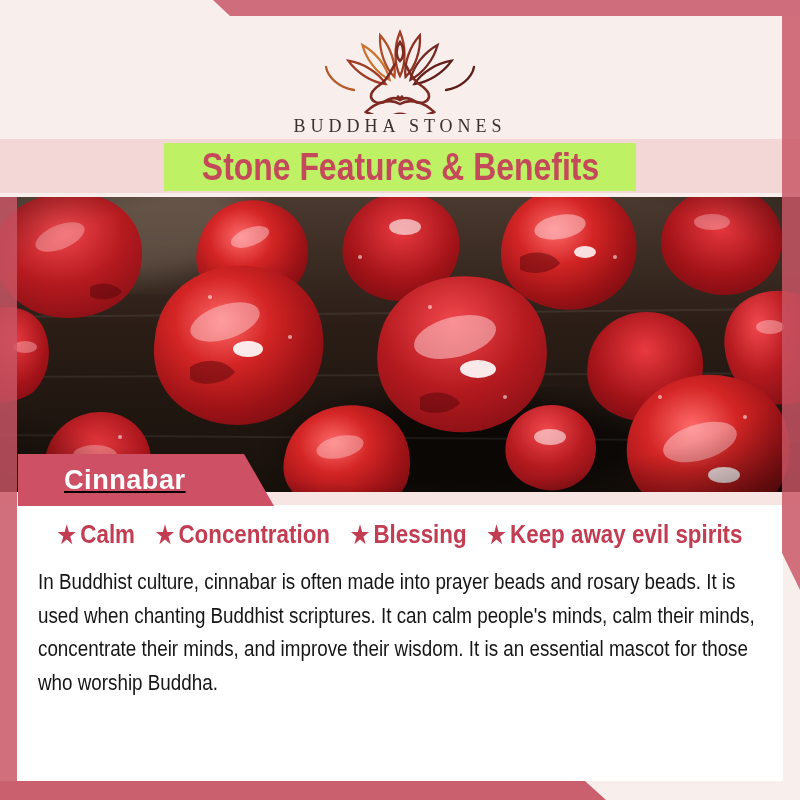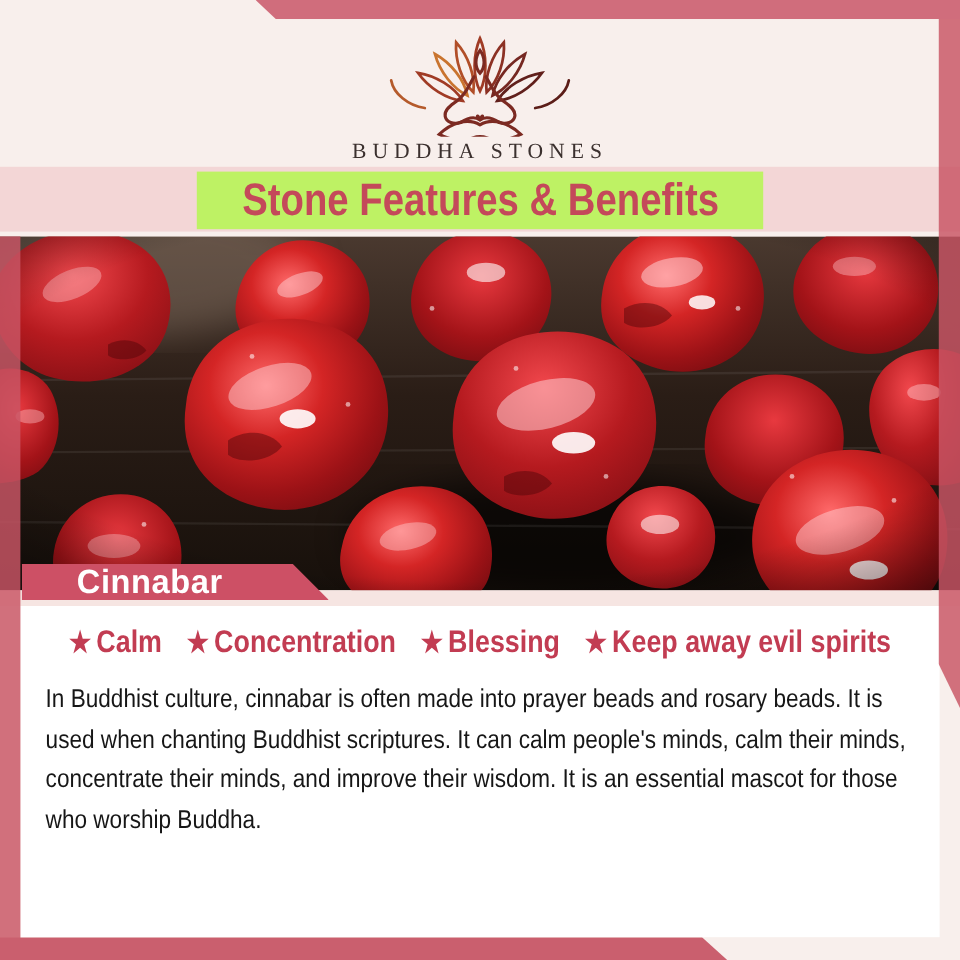--- a/index.html
+++ b/index.html
@@ -41,23 +41,23 @@
   .page-title{
     margin:0;font-size:38px;font-weight:700;color:#c4495a;white-space:nowrap;
     transform:scaleX(.84);transform-origin:center;letter-spacing:0;
   }
   
   .photo{position:absolute;left:0;top:197px;width:800px;height:295px;margin:0;z-index:1;}
   .photo svg{display:block;}
   .photo-gap{position:absolute;left:0;top:492px;width:800px;height:13px;background:#f6e5e2;z-index:1;}
   
   .stone-banner{
-    position:absolute;left:18px;top:470px;width:256px;height:30px;background:#cd5065;
+    position:absolute;left:18px;top:454px;width:256px;height:52px;background:#cd5065;
     clip-path:polygon(0 0,226px 0,256px 100%,0 100%);
-    display:flex;align-items:center;z-index:4;
+    display:flex;align-items:center;z-index:4;text-decoration:underline;
   }
   .stone-banner span{
     color:#ffffff;font-size:28px;font-weight:700;margin-left:46px;letter-spacing:.5px;
     transform:scaleX(.97);transform-origin:left;
   }
   
   .card{position:absolute;left:17px;top:505px;width:766px;height:276px;background:#ffffff;z-index:2;}
   .features{
     position:absolute;left:0;top:519px;width:800px;display:flex;justify-content:center;
     z-index:3;color:#c23c52;font-weight:700;font-size:26px;white-space:nowrap;

